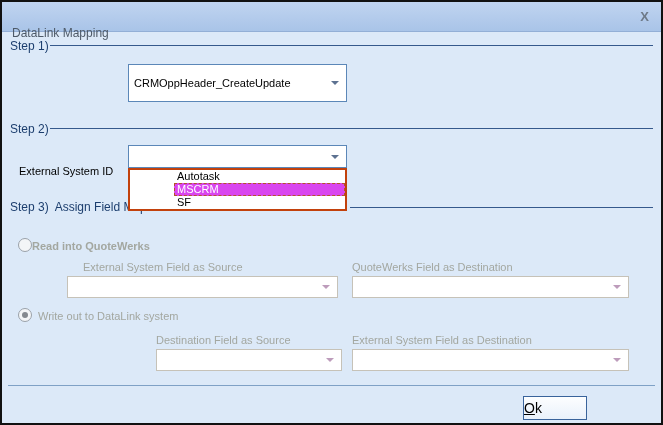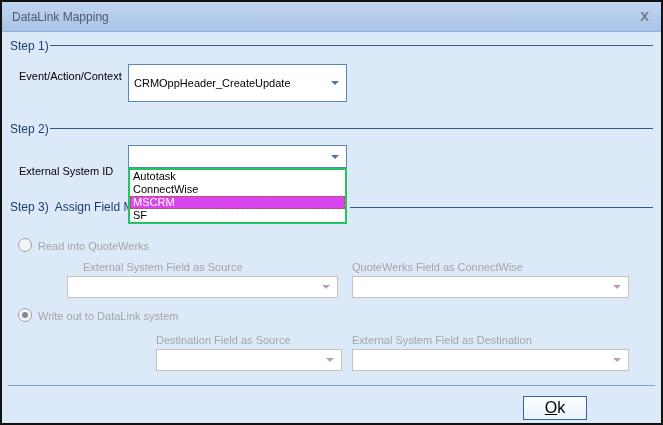--- a/index.html
+++ b/index.html
@@ -7,21 +7,21 @@
     position:relative;width:663px;height:425px;box-sizing:border-box;
     border:2px solid #111;background:#dce9f8;overflow:hidden;
     font-size:11px;color:#000;
   }
   .titlebar{
     position:absolute;left:0;top:0;right:0;height:29px;
     background:linear-gradient(#c0d4f0,#a9c4e8);
     border-bottom:1px solid #93afd6;
   }
   .titlebar .title{
-    position:absolute;left:10px;top:1px;line-height:29px;
+    position:absolute;left:10px;top:17px;line-height:29px;
     font-size:12px;color:#4e5a68;
   }
   .close-x{
     position:absolute;right:12px;top:0;line-height:29px;
     font-size:13px;font-weight:bold;color:#6e7a88;cursor:default;
   }
   .step-label{position:absolute;color:#1c3e6e;font-size:12px;}
   .step-line{position:absolute;height:1px;background:#35598c;}
   .field-label{position:absolute;color:#000;font-size:11px;}
   .combo{
@@ -34,22 +34,22 @@
     white-space:nowrap;overflow:hidden;
   }
   .arrow{
     position:absolute;right:7px;top:50%;margin-top:-2px;
     width:0;height:0;border-left:4px solid transparent;border-right:4px solid transparent;
     border-top:4px solid #5d7291;
   }
   .combo.disabled{border-color:#c6c2b8;}
   .combo.disabled .arrow{border-top-color:#bd9cbb;}
   .dropdown-list{
-    position:absolute;background:#fff;border:2px solid #22c55e;
-    box-sizing:border-box;z-index:10;
+    position:absolute;background:#fff;border:2px solid #c2410c;
+    box-sizing:border-box;z-index:10;padding-left:44px;
   }
   .dropdown-list .opt{
     height:13px;line-height:13px;padding-left:3px;font-size:11px;color:#000;
     white-space:nowrap;cursor:default;
   }
   .dropdown-list .opt.selected{
     background:#d946ef;color:#fff;
     outline:1px dashed #b4542a;outline-offset:-1px;
   }
   .gray-label{position:absolute;color:#a3a7a0;font-size:11px;}
@@ -58,77 +58,75 @@
     border:1px solid #9aa1a9;background:#f3f5f7;box-sizing:content-box;
   }
   .radio .dot{
     position:absolute;left:3px;top:3px;width:6px;height:6px;border-radius:50%;
     background:#84898f;
   }
   .divider{position:absolute;left:6px;right:6px;height:1px;background:#7fa1c6;}
   .btn{
     position:absolute;box-sizing:border-box;height:24px;
     background:linear-gradient(#fdfeff,#e9f1fb);
-    border:1px solid #39639b;color:#000;font-size:16px;
-    display:flex;align-items:center;justify-content:center;cursor:default;
+    border:1px solid #39639b;color:#000;font-size:14px;
+    display:flex;align-items:center;justify-content:flex-start;cursor:default;
     font-family:"Liberation Sans",sans-serif;
   }
   .btn.cancel{border-color:#274f80;margin-top:44px;}
   .btn .lbl{display:block;}
   .btn .lbl::first-letter{text-decoration:underline;}
   .pre{white-space:pre;}
 </style>
 </head>
 <body>
 
 <div class="dialog">
 
   <div class="titlebar">
     <span class="title">DataLink Mapping</span>
     <span class="close-x">X</span>
   </div>
 
   <span class="step-label" style="left:8px;top:37px;">Step 1)</span>
   <div class="step-line" style="left:48px;right:8px;top:43px;"></div>
 
-  <span class="field-label" style="left:17px;top:68px;">Event/Action/Context</span>
   <div class="combo" style="left:126px;top:62px;width:219px;height:38px;">
     <span class="val">CRMOppHeader_CreateUpdate</span>
     <span class="arrow"></span>
   </div>
 
   <span class="step-label" style="left:8px;top:120px;">Step 2)</span>
   <div class="step-line" style="left:48px;right:8px;top:126px;"></div>
 
   <span class="field-label" style="left:17px;top:163px;">External System ID</span>
   <div class="combo" style="left:126px;top:143px;width:219px;height:23px;">
     <span class="val"></span>
     <span class="arrow"></span>
   </div>
 
   <div class="dropdown-list" style="left:126px;top:166px;width:219px;">
     <div class="opt">Autotask</div>
-    <div class="opt">ConnectWise</div>
     <div class="opt selected">MSCRM</div>
     <div class="opt">SF</div>
   </div>
 
   <span class="step-label pre" style="left:8px;top:198px;z-index:1;">Step 3)  Assign Field Map</span>
   <div class="step-line" style="left:348px;right:8px;top:205px;"></div>
 
   <span class="radio" style="left:16px;top:236px;"></span>
-  <span class="gray-label" style="left:36px;top:238px;">Read into QuoteWerks</span>
+  <span class="gray-label" style="left:30px;top:238px;font-weight:bold;">Read into QuoteWerks</span>
 
   <span class="gray-label" style="left:65px;top:259px;margin-left:16px;">External System Field as Source</span>
   <div class="combo disabled" style="left:65px;top:274px;width:271px;height:22px;">
     <span class="val"></span>
     <span class="arrow"></span>
   </div>
 
-  <span class="gray-label" style="left:350px;top:259px;">QuoteWerks Field as ConnectWise</span>
+  <span class="gray-label" style="left:350px;top:259px;">QuoteWerks Field as Destination</span>
   <div class="combo disabled" style="left:350px;top:274px;width:277px;height:22px;">
     <span class="val"></span>
     <span class="arrow"></span>
   </div>
 
   <span class="radio" style="left:16px;top:306px;">
       <span class="dot"></span>
     </span>
   <span class="gray-label" style="left:36px;top:308px;">Write out to DataLink system</span>
 

